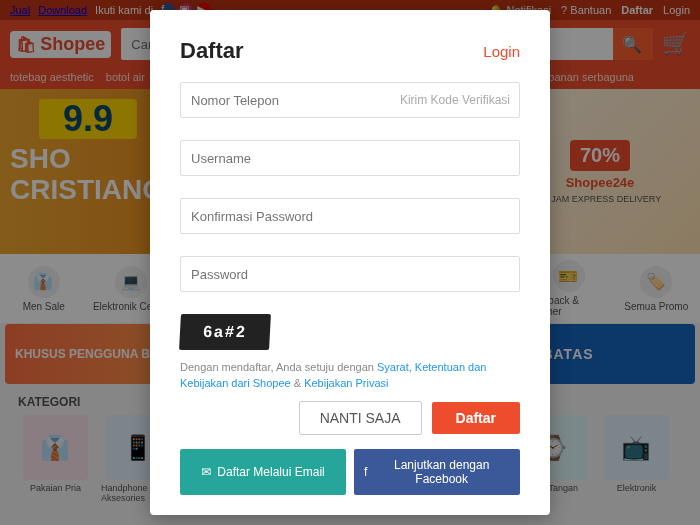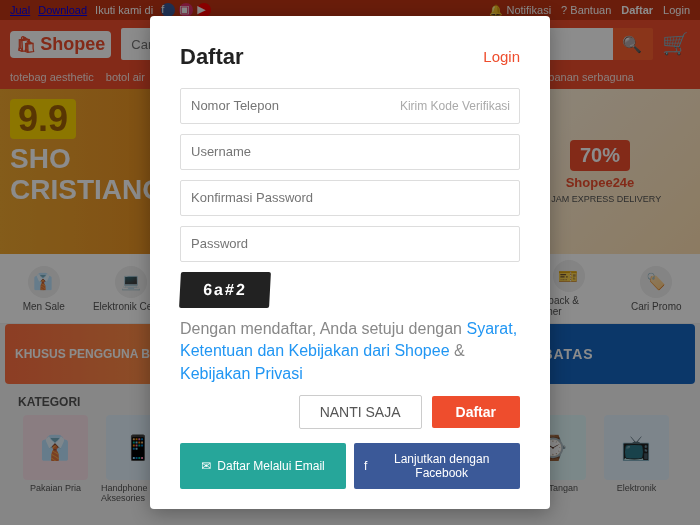--- a/index.html
+++ b/index.html
@@ -107,27 +107,28 @@
       overflow: hidden;
     }
     .hero-overlay {
       position: absolute;
       top: 10px;
       left: 10px;
       color: white;
     }
     .hero-99 {
       background: #ffd700;
-      color: #a16207;
+      color: #0c4a6e;
       font-size: 36px;
       font-weight: 900;
       border-radius: 4px;
-      padding: 2px 8px;
+      padding: 2px 24px;
       display: inline-block;
       line-height: 1;
+      margin-left: 29px;
     }
     .hero-text {
       color: white;
       font-size: 28px;
       font-weight: 900;
       line-height: 1.1;
       margin-top: 5px;
     }
     .hero-right {
       position: absolute;
@@ -306,21 +307,21 @@
       color: #222;
     }
     .modal-login-link {
       color: #ee4d2d;
       font-size: 15px;
       cursor: pointer;
       text-decoration: none;
     }
 
     .form-group {
-      margin-bottom: 10px;
+      margin-bottom: 22px;
       position: relative;
     }
     .form-input {
       width: 100%;
       height: 36px;
       border: 1px solid #ddd;
       border-radius: 2px;
       padding: 0 10px;
       font-size: 13px;
       color: #555;
@@ -366,21 +367,21 @@
       color: white;
       font-family: 'Courier New', monospace;
       font-size: 16px;
       font-weight: bold;
       letter-spacing: 2px;
       transform: skewX(-3deg);
     }
 
     
     .terms-text {
-      font-size: 16px;
+      font-size: 11px;
       color: #888;
       margin-bottom: 10px;
       line-height: 1.4;
     }
     .terms-link { color: #2196f3; text-decoration: none; }
 
     
     .action-row {
       display: flex;
       gap: 10px;
@@ -526,21 +527,21 @@
     <div class="cat-item">
       <div class="cat-item-icon">🚚</div>
       <span style="text-align:center;">Gratis Ongkir Min. BIj RP0</span>
     </div>
     <div class="cat-item">
       <div class="cat-item-icon">🎫</div>
       <span>Cashback &amp; Voucher</span>
     </div>
     <div class="cat-item">
       <div class="cat-item-icon">🏷️</div>
-      <span>Cari Promo</span>
+      <span>Semua Promo</span>
     </div>
   </div>
 
   <div class="banner2">
     <div class="banner2-left">
       <span>KHUSUS PENGGUNA BARU</span>
     </div>
     <div class="banner2-right">
       <span>STOK TERBATAS</span>
     </div>

